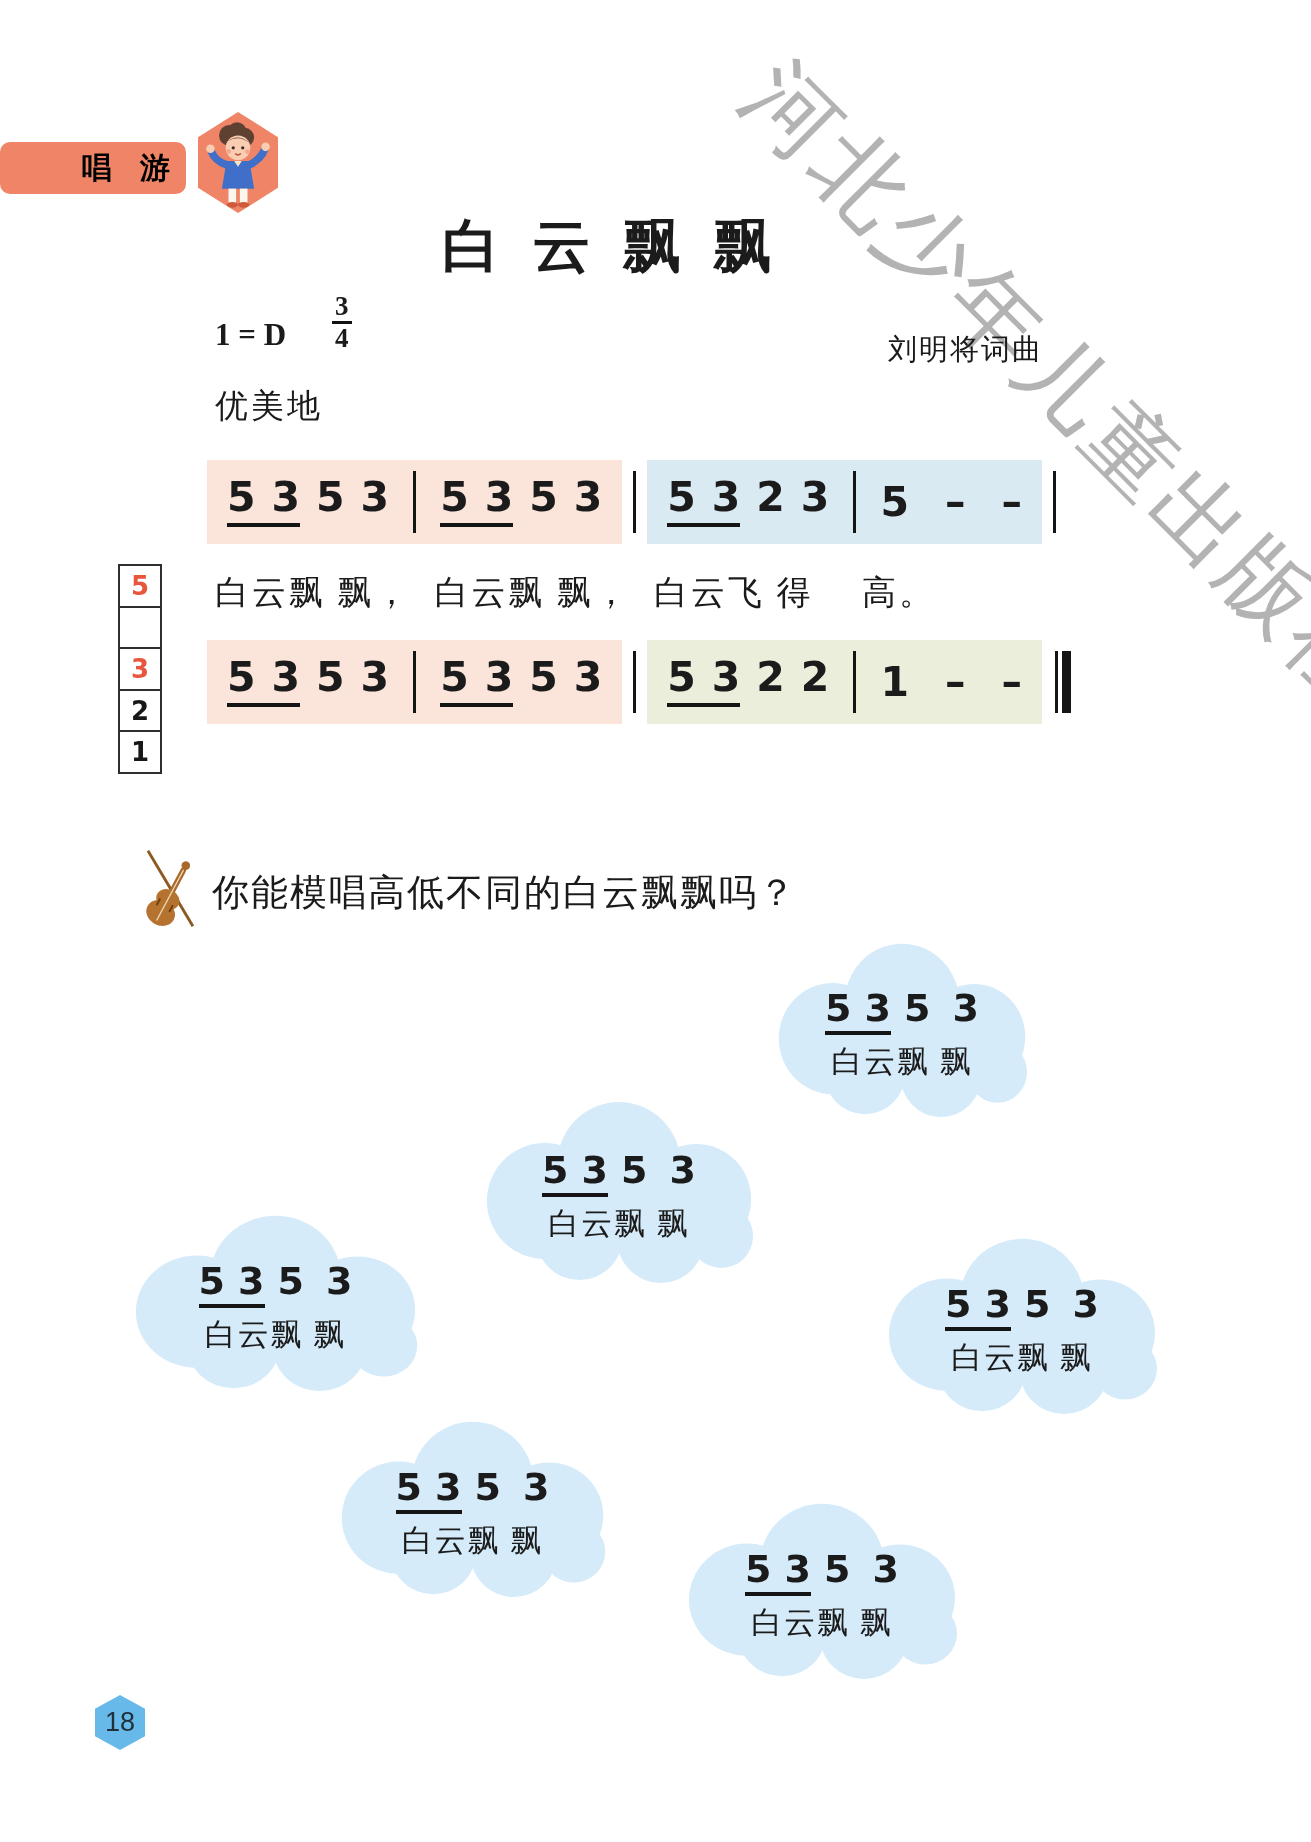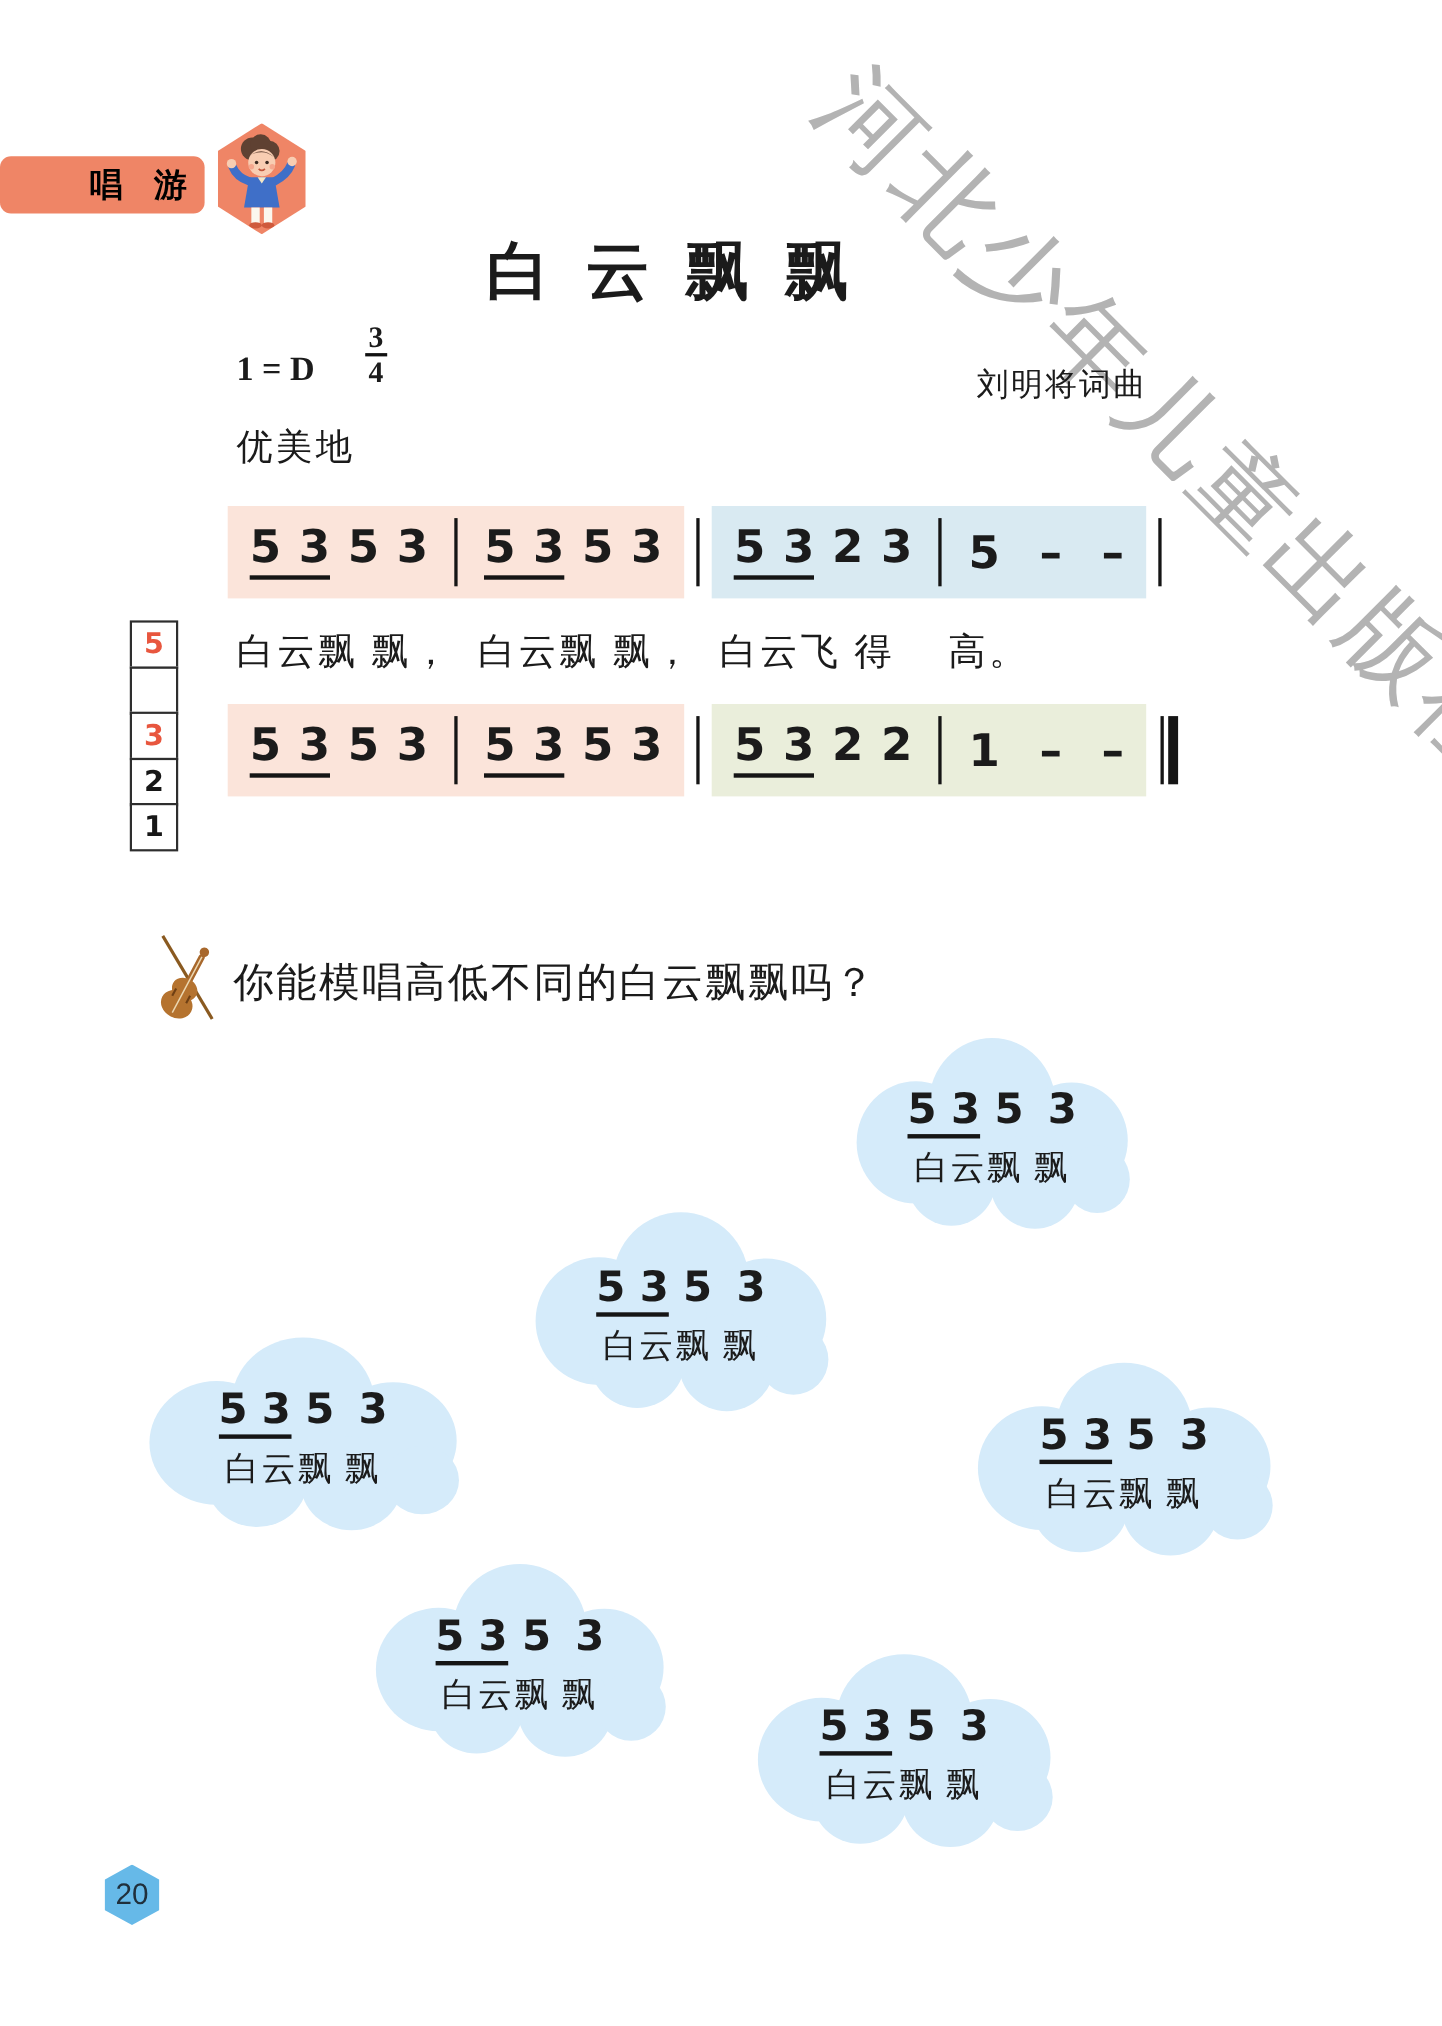--- a/index.html
+++ b/index.html
@@ -372,16 +372,16 @@
           <span>3</span>
         </span>
         <span>5</span>
         <span class="last">3</span>
       </div>
       <div class="cloud-lyric">白云飘 飘</div>
     </div>
   </div>
 
   <div class="pagenum hex">
-    <span>20</span>
+    <span>18</span>
   </div>
 
 </div>
 
 </body></html>

